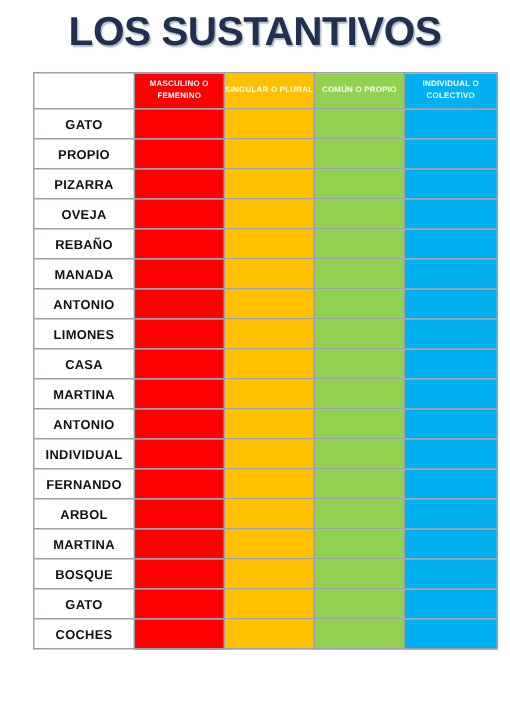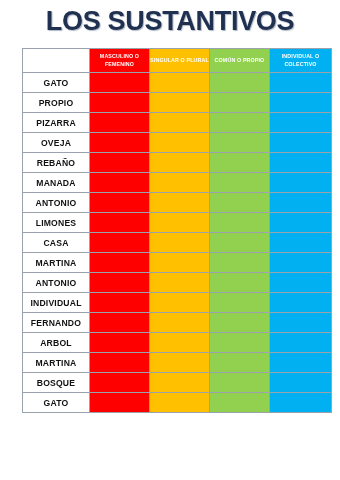--- a/index.html
+++ b/index.html
@@ -236,17 +236,24 @@
             <td class="cell-green"></td>
             <td class="cell-blue"></td>
           </tr>
           <tr>
             <td class="word">GATO</td>
             <td class="cell-red"></td>
             <td class="cell-amber"></td>
             <td class="cell-green"></td>
             <td class="cell-blue"></td>
           </tr>
+          <tr>
+            <td class="word">COCHES</td>
+            <td class="cell-red"></td>
+            <td class="cell-amber"></td>
+            <td class="cell-green"></td>
+            <td class="cell-blue"></td>
+          </tr>
         </tbody>
     </table>
   </div>
 
 </div>
 
 </body></html>

